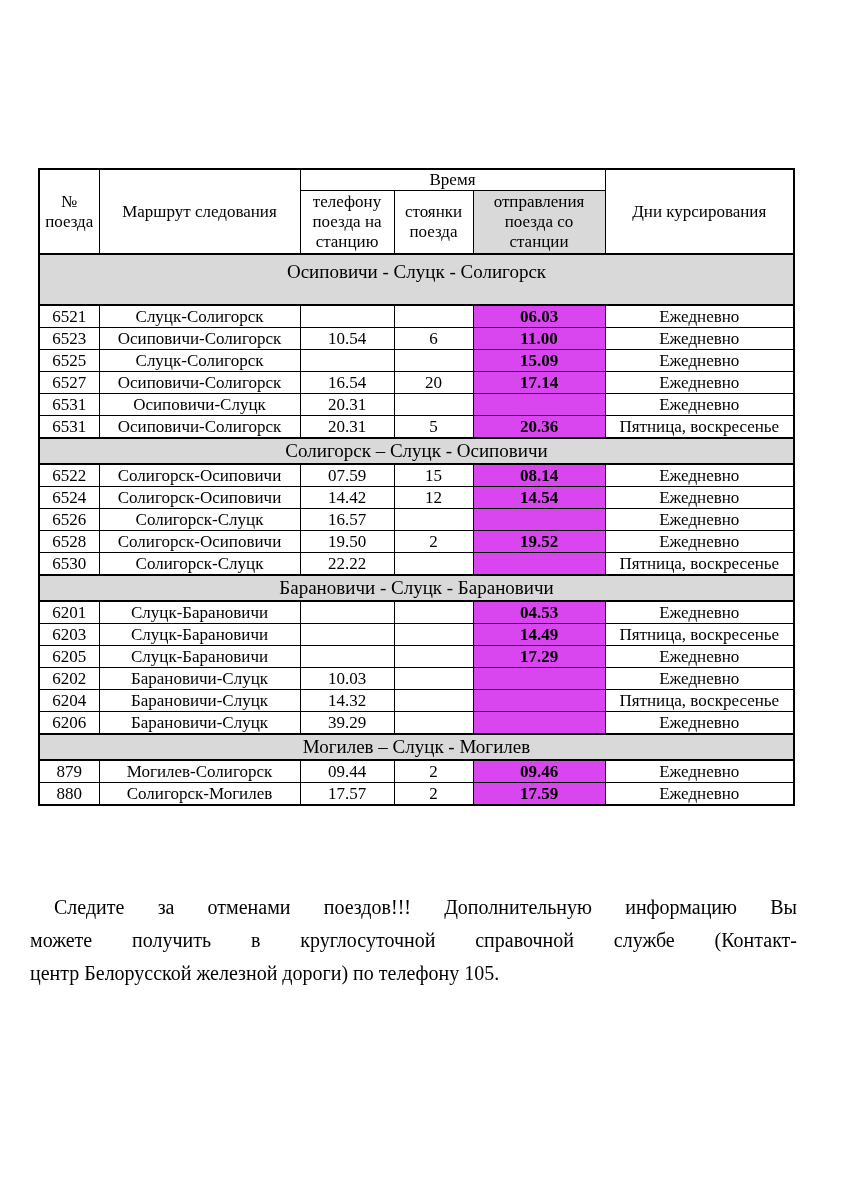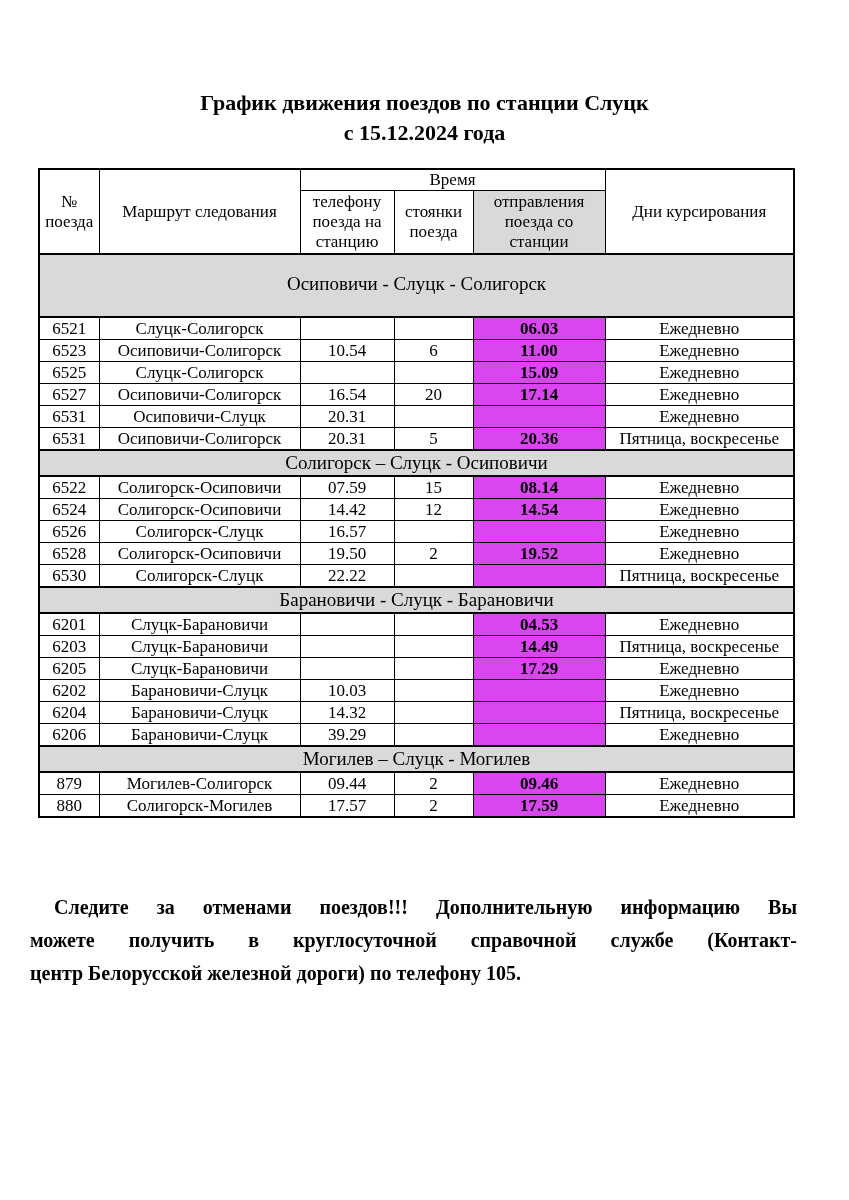--- a/index.html
+++ b/index.html
@@ -30,43 +30,39 @@
   tr.hrow2 th { height:62px; line-height:20px; }
   th.th-num  { white-space:pre-line; }
   .bold { font-weight:bold; }
   .shaded { background:#d9d9d9; }
 
   tr.section td {
     background:#d9d9d9; font-size:19px;
     border-top:2px solid #000; border-bottom:2px solid #000;
     height:22px; line-height:24px;
   }
-  tr.section.tall td { height:44px; vertical-align:top; padding-top:17px; }
+  tr.section.tall td { height:44px; vertical-align:top; padding-top:5px; }
 
   tr.data td { height:21px; line-height:21px; }
   tr.data td.time, tr.data td.stop { font-weight:normal; }
   tr.data td.dep { font-weight:bold; background:#d946ef; }
 
   .footer {
     position:absolute; top:891px; left:30px; width:767px;
-    font-weight:bold; font-size:20px; line-height:33px;
+    font-weight:normal; font-size:20px; line-height:33px;
   }
   .footer .jline { text-align:justify; text-align-last:justify; }
   .footer .line1 { text-indent:24px; }
   .footer .lastline { text-align:left; }
 </style>
 </head>
 <body>
 
 <div class="page">
 
-  <div class="title">
-    <div>График движения поездов по станции Слуцк</div>
-    <div>с 15.12.2024 года</div>
-  </div>
 
   <table class="schedule">
     <colgroup>
       <col style="width:60px">
       <col style="width:201px">
       <col style="width:94px">
       <col style="width:79px">
       <col style="width:132px">
       <col style="width:189px">
     </colgroup>

